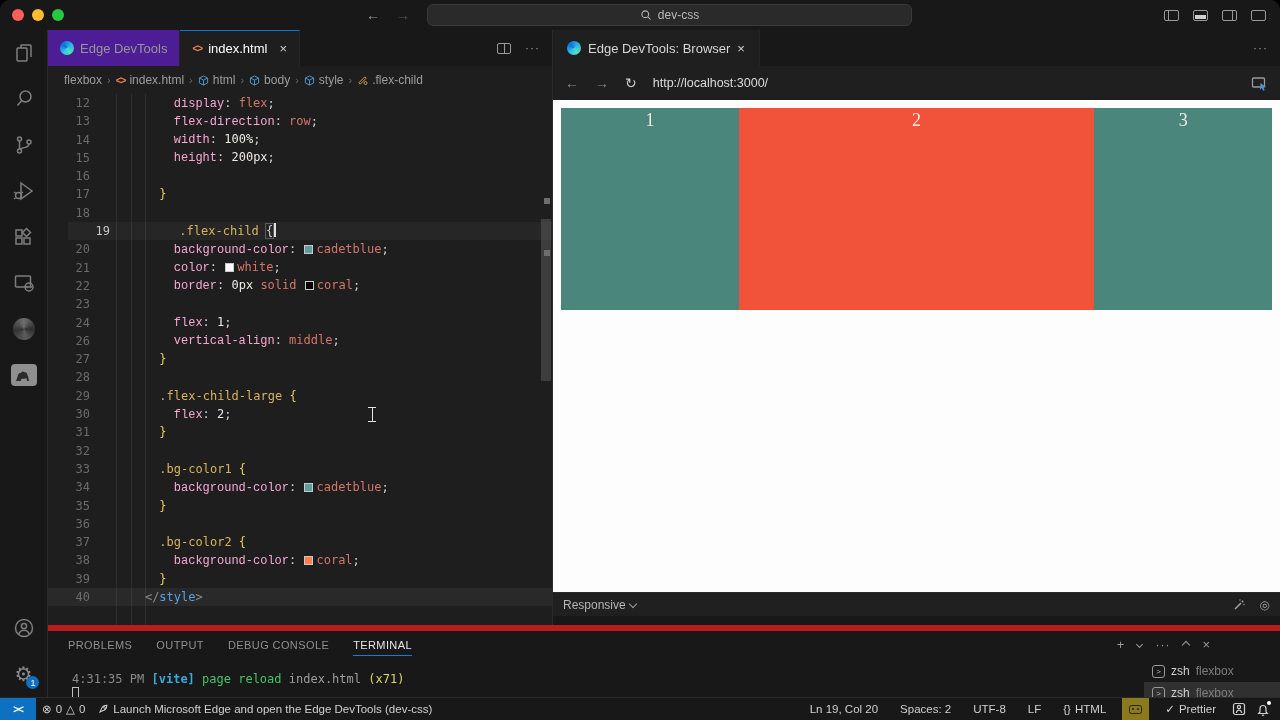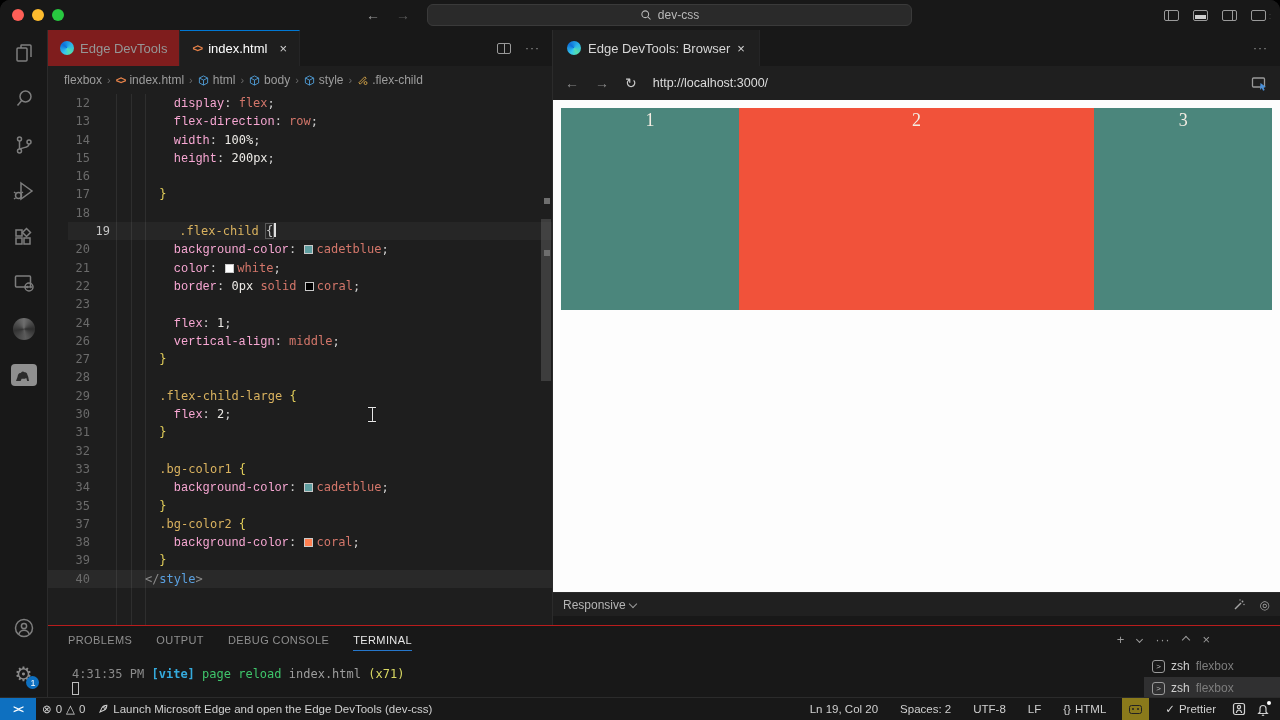--- a/index.html
+++ b/index.html
@@ -34,38 +34,38 @@
                background:conic-gradient(#6f6f6f,#2e2e2e 90deg,#5c5c5c 170deg,#333 260deg,#6f6f6f); }
   .camel { width:26px; height:22px; border-radius:4px; background:#8f8f8f; display:flex; align-items:center; justify-content:center; }
   .gear-wrap { position:relative; font-size:20px; color:#8a8a8a; }
   .badge { position:absolute; right:-7px; bottom:-3px; width:13px; height:13px; border-radius:50%; background:#0e70c0;
            color:#fff; font-size:9px; display:flex; align-items:center; justify-content:center; }
 
   
   .editor-col { position:absolute; left:48px; top:30px; width:504px; height:595px; background:#1e1e1e; }
   .tabbar { position:relative; height:36px; background:#181818; display:flex; }
   .tab { display:flex; align-items:center; gap:6px; padding:0 12px; font-size:13px; color:#969696;
-         background:#7f1d1d; border-right:1px solid #252526; }
+         background:#4c1d95; border-right:1px solid #252526; }
   .tab.active { background:#1e1e1e; color:#ffffff; border-top:1.5px solid #0078d4; }
   .tab .closex { margin-left:6px; color:#cfcfcf; font-size:13px; }
   .tab-actions { margin-left:auto; display:flex; align-items:center; gap:14px; padding-right:12px; color:#9a9a9a; }
   .split-box { position:relative; width:14px; height:11px; border:1px solid #9a9a9a; border-radius:2px; }
   .split-box:before { content:""; position:absolute; left:6px; top:0; bottom:0; border-left:1px solid #9a9a9a; }
   .dots3 { font-size:12px; letter-spacing:1px; color:#9a9a9a; }
 
   .breadcrumb { height:28px; display:flex; align-items:center; gap:5px; padding-left:16px; font-size:12px;
                 color:#9d9d9d; background:#1e1e1e; }
   .bc-sep { color:#6a6a6a; font-size:11px; }
   .bc-item { display:flex; align-items:center; gap:4px; }
   .code-ic { color:#e8834a; font-weight:bold; font-size:10px; letter-spacing:-1px; }
 
   .code { position:relative; height:531px; overflow:hidden; }
   .iguide { position:absolute; top:0; bottom:0; width:1px; background:#2e2e2e; }
   .cl { position:relative; display:flex; height:18.3px; line-height:18.3px;
-        font-family:"DejaVu Sans Mono", monospace; font-size:12px; white-space:pre; }
+        font-family:"DejaVu Sans Mono", monospace; font-size:12px; white-space:pre;align-items:center; }
   .cl .ln { width:68px; padding-right:26px; text-align:right; color:#6b6b6b; flex:none; }
   .cl.act { background:rgba(255,255,255,0.04);margin-left:20px; }
   .cl.act .ln { color:#c6c6c6; }
   .cl.hl { background:rgba(255,255,255,0.05); }
   .pr { color:#f9a8d4;font-family:Liberation Mono, monospace; } .pu { color:#cfcfcf; } .va { color:#d3766a; } .nu { color:#eceae6; }
   .se { color:#d9b25f; } .br { color:#e3cf5a; } .tg { color:#5aa0e0; } .tp { color:#8a8a8a; }
   .brm { outline:1px solid #5a5a5a; }
   .swatch { display:inline-block; width:9px; height:9px; margin:0 3px 0 1px; border:1px solid #c9c9c9; vertical-align:-1px; }
   .caret { display:inline-block; width:1.5px; height:14px; background:#e0e0e0; vertical-align:-2px; margin-left:1px; }
   .sb-thumb { position:absolute; right:1px; top:125px; width:10px; height:162px; background:rgba(121,121,121,0.35); }
@@ -90,21 +90,21 @@
   .devicebar { display:flex; align-items:center; height:24px; background:#202020; color:#b5b5b5; font-size:12px;
                padding:0 10px; gap:8px; border-top:1px solid #2b2b2b; }
   .chev { display:inline-block; width:6px; height:6px; border-right:1px solid #9a9a9a; border-bottom:1px solid #9a9a9a;
           transform:rotate(45deg); margin-left:4px; vertical-align:2px; }
   .devicebar { position:relative; }
   .dev-right { margin-left:auto; display:flex; gap:14px; color:#a5a5a5; }
   .bfill { height:9px; background:#181818; }
 
   
   .panel { position:absolute; left:48px; top:625px; width:1232px; height:72px; background:#181818;
-           border-top:1px solid #b91c1c; }
+           border-top:6px solid #b91c1c; }
   .panel-tabs { display:flex; align-items:center; height:27px; padding-left:20px; gap:24px;
                 font-size:11px; letter-spacing:0.4px; color:#8f8f8f; }
   .ptab.active { color:#e7e7e7; border-bottom:1px solid #2677cb; padding-bottom:4px; margin-bottom:-5px;text-align:center; }
   .panel-actions { position:absolute; right:70px; top:0; height:27px; display:flex; align-items:center; gap:13px; color:#9a9a9a; font-size:13px; }
   .chev-up { display:inline-block; width:6px; height:6px; border-left:1px solid #9a9a9a; border-top:1px solid #9a9a9a; transform:rotate(45deg); vertical-align:-2px; }
   .chev-dn-sm { display:inline-block; width:5px; height:5px; border-right:1px solid #9a9a9a; border-bottom:1px solid #9a9a9a; transform:rotate(45deg); vertical-align:2px; }
   .term-line { position:absolute; left:24px; top:41px; font-family:"DejaVu Sans Mono", monospace; font-size:12px; white-space:pre; }
   .t-time { color:#8a8a8a; } .t-vite { color:#35aadc; font-weight:bold; } .t-act { color:#3fc56b; }
   .t-file { color:#9d9d9d; } .t-cnt { color:#d9d963; }
   .term-caret { position:absolute; left:24px; top:56px; width:7px; height:13px; border:1px solid #bdbdbd; }
@@ -324,20 +324,21 @@
           <div class="cl"><span class="ln">26</span><span class="tx"><span class="ws">        </span><span class="pr">vertical-align</span><span class="pu">: </span><span class="va">middle</span><span class="pu">;</span></span></div>
           <div class="cl"><span class="ln">27</span><span class="tx"><span class="ws">      </span><span class="br">}</span></span></div>
           <div class="cl"><span class="ln">28</span><span class="tx"></span></div>
           <div class="cl"><span class="ln">29</span><span class="tx"><span class="ws">      </span><span class="se">.flex-child-large</span><span class="ws"> </span><span class="br">{</span></span></div>
           <div class="cl"><span class="ln">30</span><span class="tx"><span class="ws">        </span><span class="pr">flex</span><span class="pu">: </span><span class="nu">2</span><span class="pu">;</span></span></div>
           <div class="cl"><span class="ln">31</span><span class="tx"><span class="ws">      </span><span class="br">}</span></span></div>
           <div class="cl"><span class="ln">32</span><span class="tx"></span></div>
           <div class="cl"><span class="ln">33</span><span class="tx"><span class="ws">      </span><span class="se">.bg-color1</span><span class="ws"> </span><span class="br">{</span></span></div>
           <div class="cl"><span class="ln">34</span><span class="tx"><span class="ws">        </span><span class="pr">background-color</span><span class="pu">: </span><span class="swatch" style="background: rgb(95, 158, 160);"></span><span class="va">cadetblue</span><span class="pu">;</span></span></div>
           <div class="cl"><span class="ln">35</span><span class="tx"><span class="ws">      </span><span class="br">}</span></span></div>
+          <div class="cl"><span class="ln">36</span><span class="tx"></span></div>
           <div class="cl"><span class="ln">37</span><span class="tx"><span class="ws">      </span><span class="se">.bg-color2</span><span class="ws"> </span><span class="br">{</span></span></div>
           <div class="cl"><span class="ln">38</span><span class="tx"><span class="ws">        </span><span class="pr">background-color</span><span class="pu">: </span><span class="swatch" style="background: rgb(255, 127, 80);"></span><span class="va">coral</span><span class="pu">;</span></span></div>
           <div class="cl"><span class="ln">39</span><span class="tx"><span class="ws">      </span><span class="br">}</span></span></div>
           <div class="cl hl"><span class="ln">40</span><span class="tx"><span class="ws">    </span><span class="tp">&lt;/</span><span class="tg">style</span><span class="tp">&gt;</span></span></div>
         </div>
       <div class="sb-thumb"></div>
       <div class="sb-mark" style="top:104px"></div>
       <div class="sb-mark" style="top:156px"></div>
     </div>
   </div>

